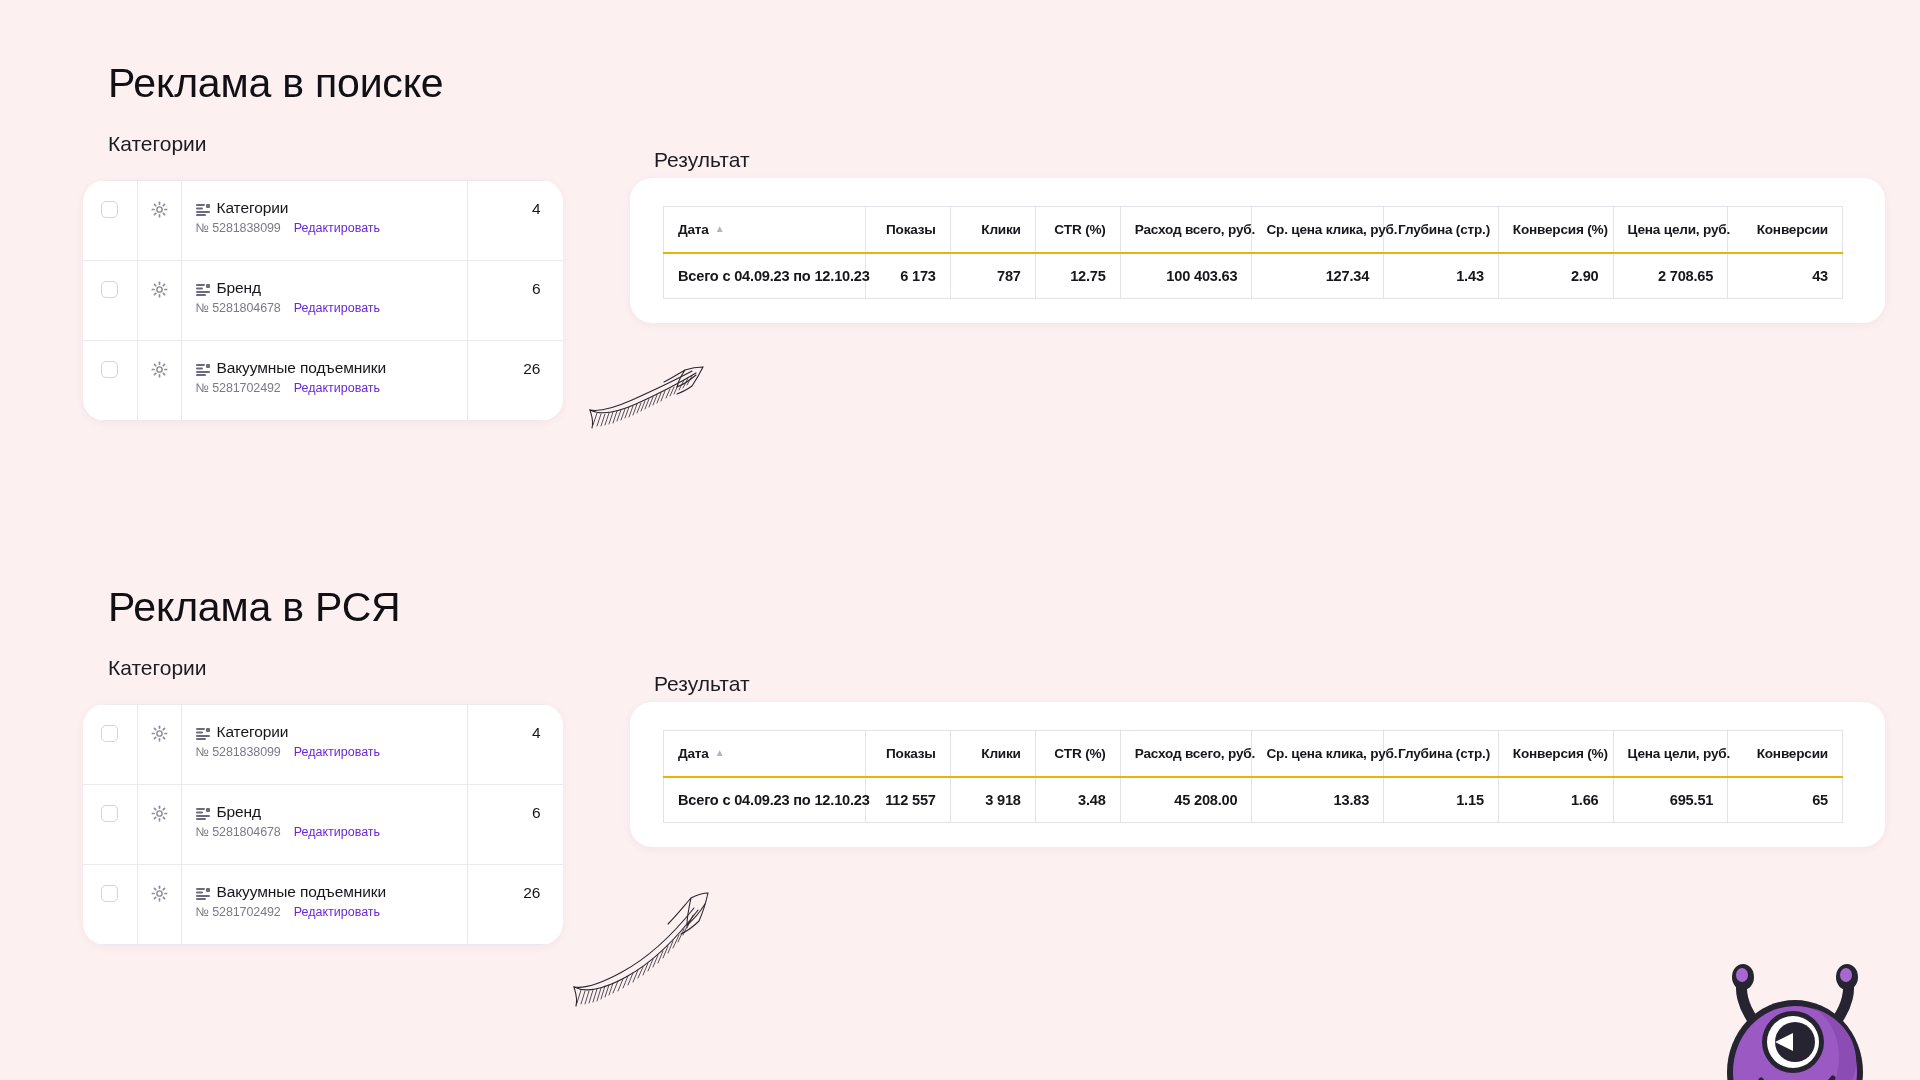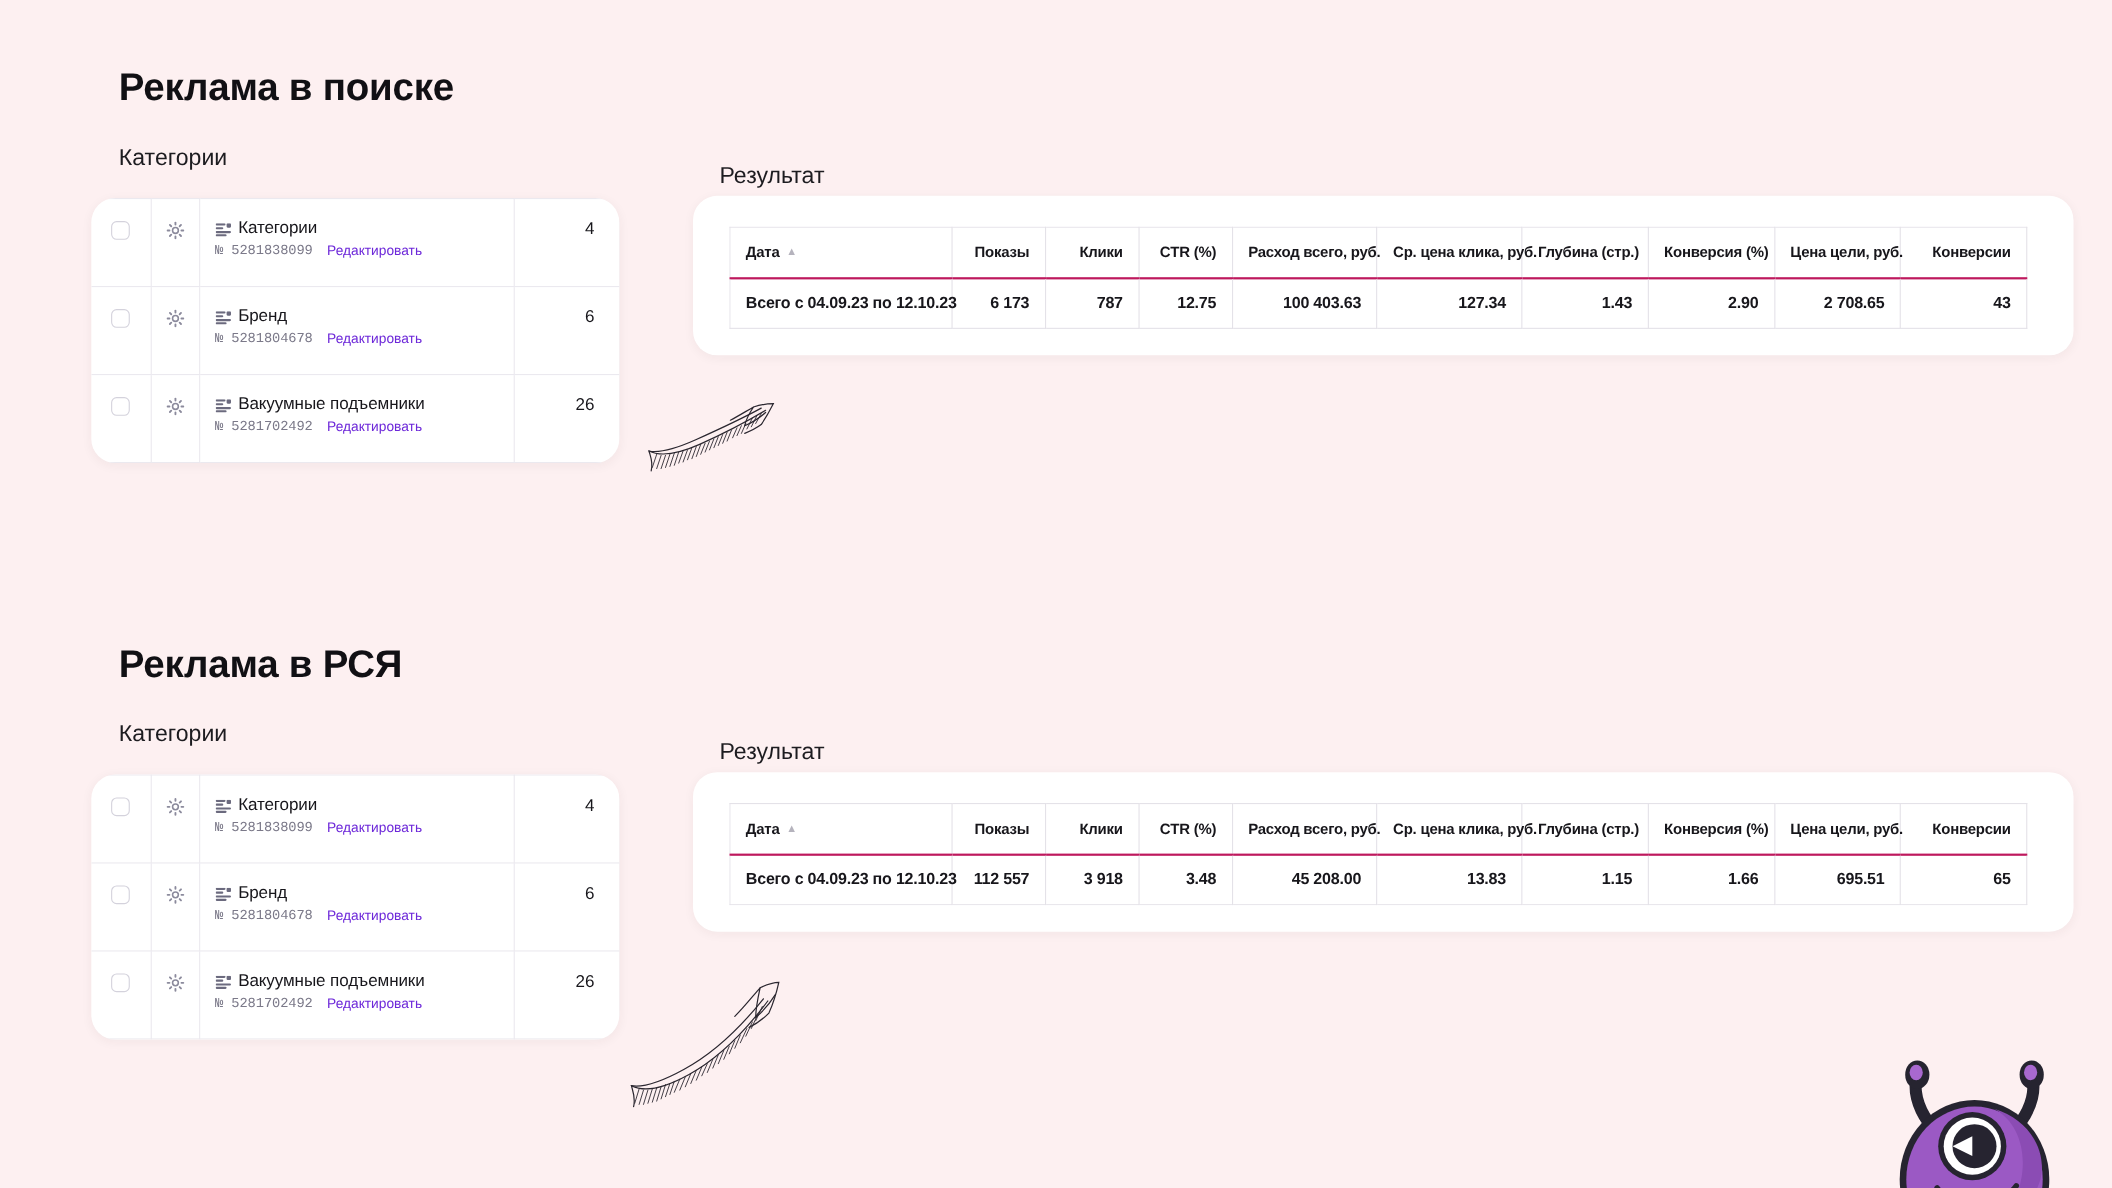--- a/index.html
+++ b/index.html
@@ -15,22 +15,22 @@
 
   
   .section { position: absolute; left: 0; width: 1920px; }
   .section-1 { top: 60px; }
   .section-2 { top: 584px; }
 
   .section-title {
     position: absolute;
     left: 108px;
     top: 0;
-    font-size: 35px;
-    font-weight: 700;
+    font-size: 41px;
+    font-weight: 400;
     letter-spacing: -0.2px;
     color: #111014;
   }
   .sub-title {
     position: absolute;
     font-size: 21px;
     font-weight: 400;
     color: #1d1c20;
   }
   .sub-left  { left: 108px; top: 72px; }
@@ -83,21 +83,21 @@
     white-space: nowrap;
   }
   .meta-row {
     margin-top: 4px;
     display: flex;
     align-items: center;
     gap: 13px;
     font-size: 12.5px;
     color: #7b7989;
   }
-  .meta-id { letter-spacing: -0.1px; font-family: Liberation Mono, monospace; }
+  .meta-id { letter-spacing: -0.1px; }
   .meta-edit { color: #6d28d9; cursor: pointer; }
 
   .count-cell {
     padding: 19px 22px 0 0;
     text-align: right;
     font-size: 15.5px;
     color: #17161b;
   }
 
   
@@ -125,21 +125,21 @@
     font-size: 14.6px;
     color: #17161b;
     font-weight: 700;
     text-align: right;
     white-space: nowrap;
     letter-spacing: -0.2px;
   }
   .res-table thead th {
     font-weight: 700;
     font-size: 13.6px;
-    border-bottom: 2px solid #be185d;
+    border-bottom: 2px solid #eab308;
     text-align: right;
   }
   .res-table .c-date { text-align: left; width: 190px; }
   .res-table .c-num  { width: 80px; }
   .res-table .c-wide { width: 124px; }
   .res-table .c-med  { width: 108px; }
   .sort-caret {
     display: inline-block;
     margin-left: 6px;
     color: #b5b3bd;

